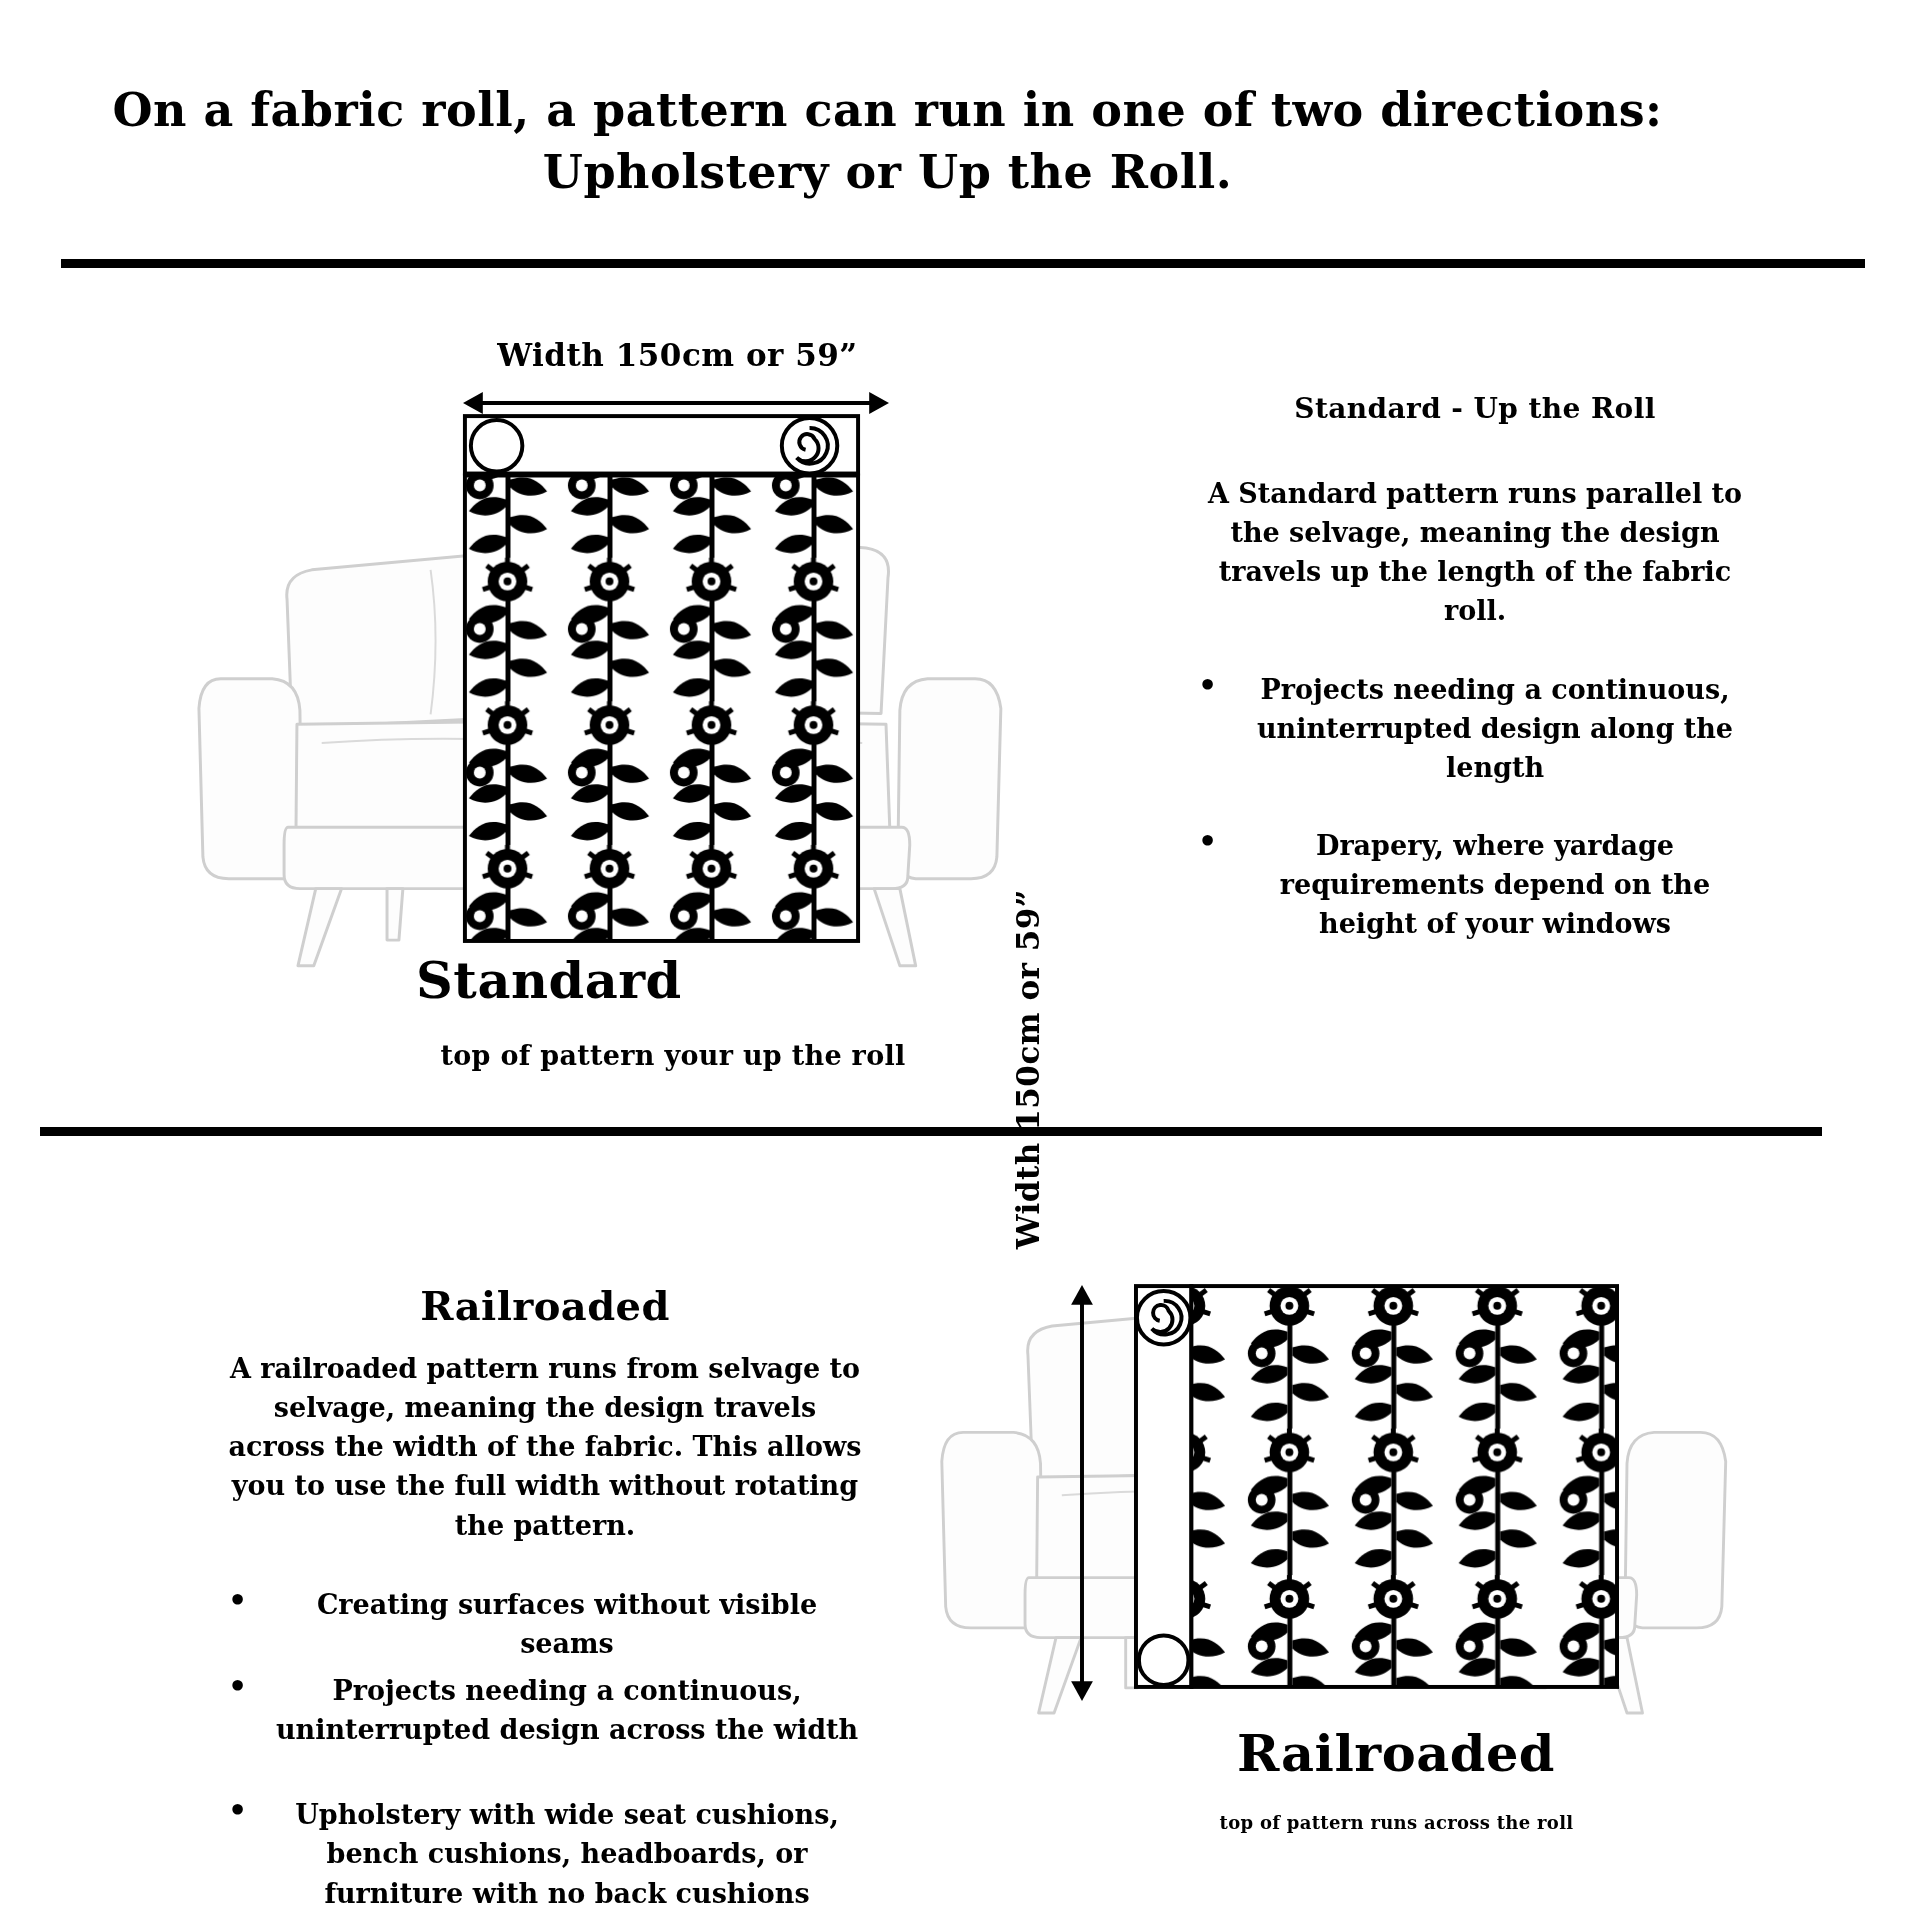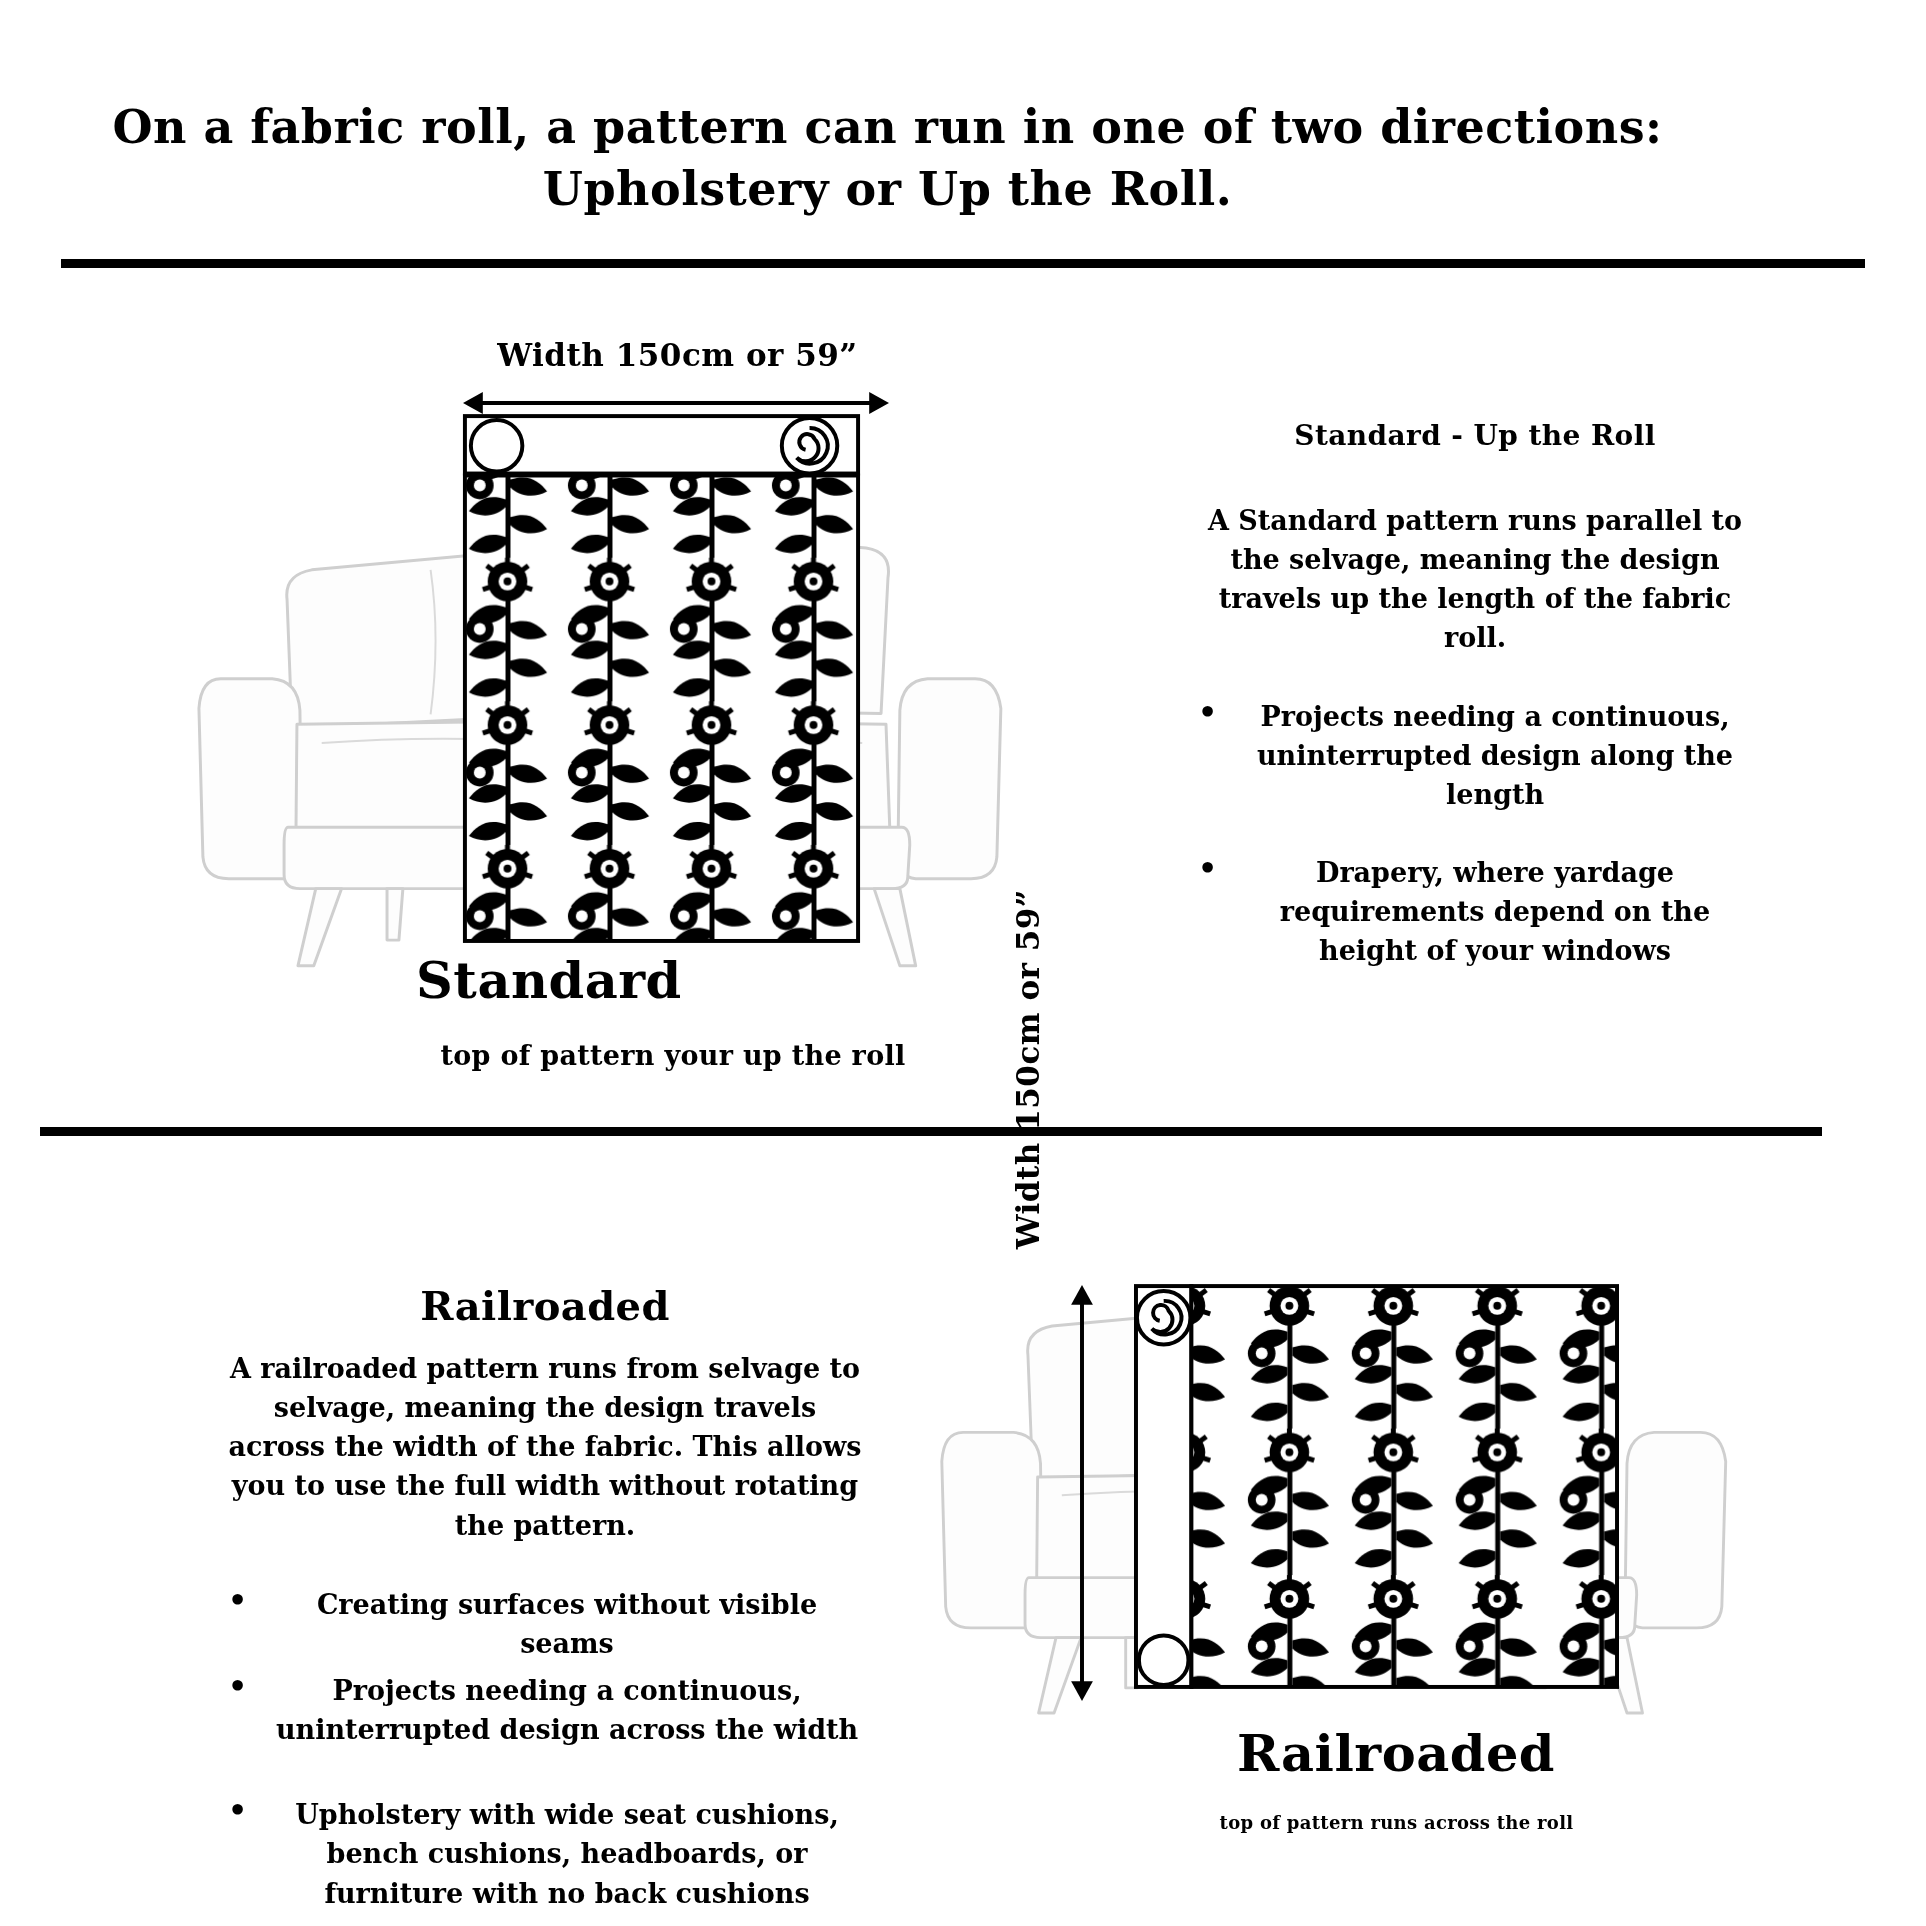--- a/index.html
+++ b/index.html
@@ -20,21 +20,20 @@
   .title {
     position: absolute;
     top: 79px;
     left: 0;
     width: 1775px;
     text-align: center;
     font-size: 46px;
     font-weight: bold;
     line-height: 1.35;
     letter-spacing: 0.5px;
-    margin-top: 17px;
   }
   .title .line { display: block; }
 
   
   .rule {
     position: absolute;
     background: #000;
     height: 9px;
   }
   .rule-top { top: 259px; left: 61px; width: 1804px; }
@@ -58,21 +57,21 @@
   .standard-caption {
     top: 950px; left: 416px; width: 515px;
     font-size: 51px; font-weight: bold; letter-spacing: 0.5px;
   }
   .standard-sub {
     top: 1040px; left: 376px; width: 594px;
     text-align: center; font-size: 27px; font-weight: bold; letter-spacing: 0.3px;
   }
 
   .right-col {
-    top: 416px; left: 1198px; width: 554px;
+    top: 389px; left: 1198px; width: 554px;
     text-align: center; font-size: 27px; line-height: 1.45; font-weight: bold;
   }
   .right-col h3 {
     margin: 0 0 44px 0; font-size: 28px; font-weight: bold; letter-spacing: 0.4px;
   }
   .right-col p { margin: 0 0 40px 0; }
   .bullets { margin: 0; padding: 0; list-style: none; }
   .bullets li {
     position: relative; margin-bottom: 38px; padding-left: 40px; text-align: center;
   }

